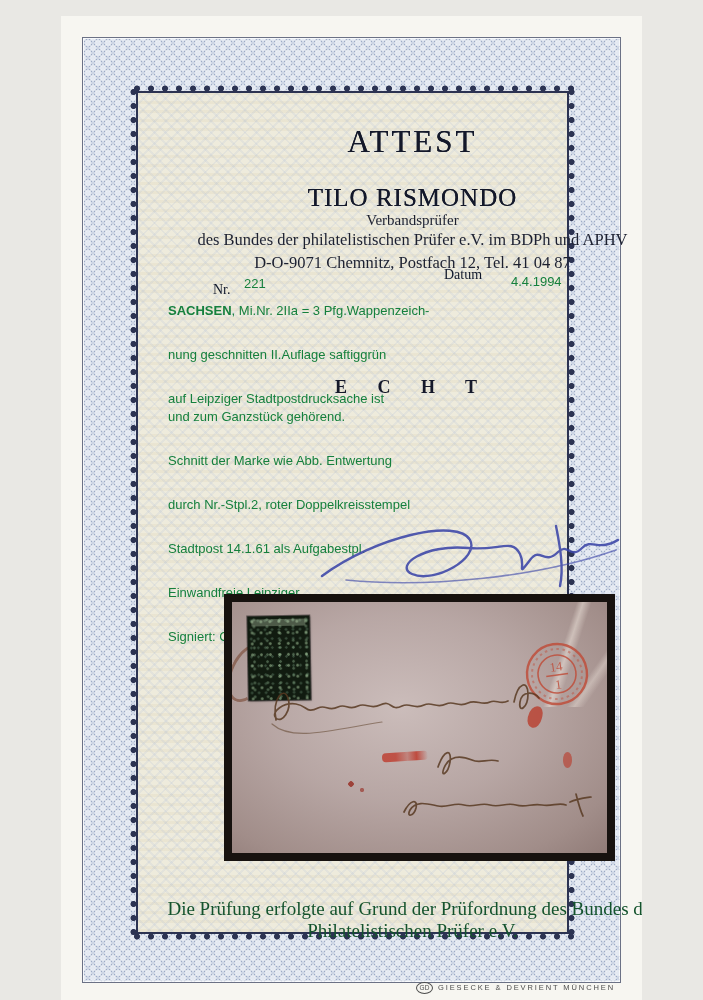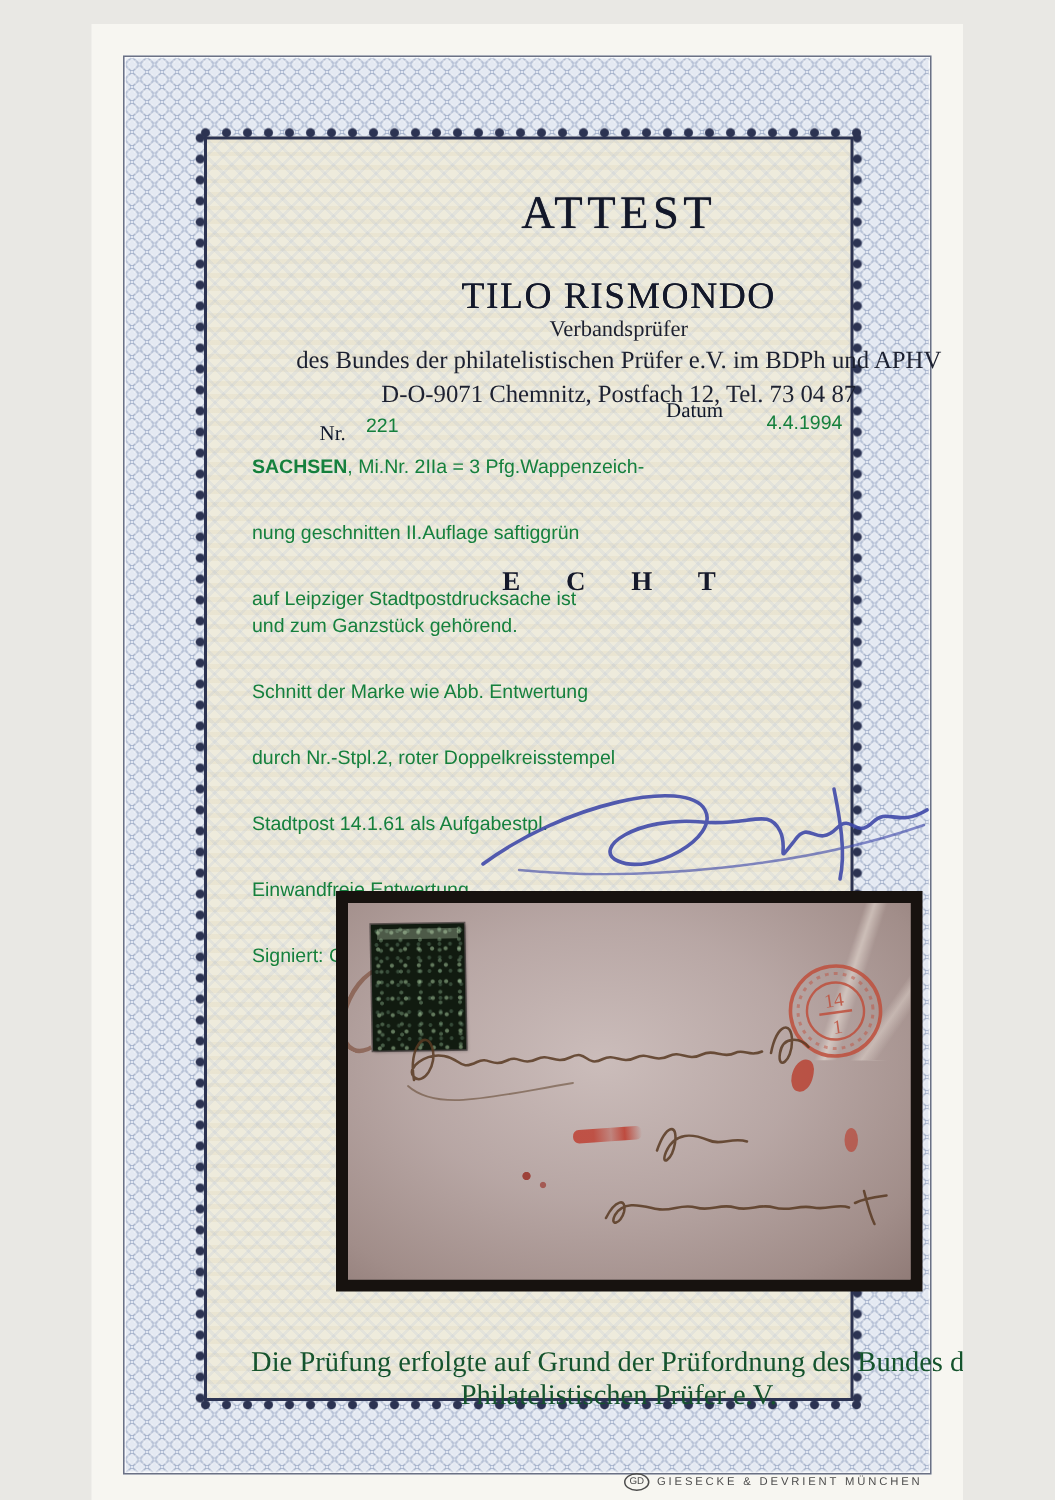--- a/index.html
+++ b/index.html
@@ -132,38 +132,38 @@
     <div class="scallop-top"></div>
     <div class="scallop-bottom"></div>
     <div class="scallop-left"></div>
     <div class="scallop-right"></div>
   </div>
 
   <div class="abs ctr title">ATTEST</div>
   <div class="abs ctr name">TILO RISMONDO</div>
   <div class="abs ctr role">Verbandsprüfer</div>
   <div class="abs ctr assoc">des Bundes der philatelistischen Prüfer e.V. im BDPh und APHV</div>
-  <div class="abs ctr addr">D-O-9071 Chemnitz, Postfach 12, Tel. 73 04 87</div>
+  <div class="abs ctr addr">D-O-9071 Chemnitz, Postfach 12, Tel. 41 04 87</div>
 
   <div class="abs label lbl-nr">Nr.</div>
   <div class="abs mono val-nr">221</div>
   <div class="abs label lbl-datum">Datum</div>
   <div class="abs mono val-datum">4.4.1994</div>
 
   <div class="abs mono bodytext b1"><span class="bold">SACHSEN</span><span>, Mi.Nr. 2IIa = 3 Pfg.Wappenzeich-</span><br>
 <span>nung geschnitten II.Auflage saftiggrün</span><br>
 <span>auf Leipziger Stadtpostdrucksache ist</span></div>
 
   <div class="abs ctr verdict">E C H T</div>
 
   <div class="abs mono bodytext b2"><span>und zum Ganzstück gehörend.</span><br>
 <span>Schnitt der Marke wie Abb. Entwertung</span><br>
 <span>durch Nr.-Stpl.2, roter Doppelkreisstempel</span><br>
 <span>Stadtpost 14.1.61 als Aufgabestpl.</span><br>
-<span>Einwandfreie Entwertung.</span><br>
+<span>Einwandfreie Leipziger.</span><br>
 <span>Signiert: Georg Bühler.</span></div>
 
   <svg class="abs signature" viewBox="0 0 320 82">
     <g fill="none" stroke="#3c46a8" stroke-width="2.4" stroke-linecap="round" opacity=".88">
       <path d="M6,60 C60,20 142,2 154,24 C164,42 118,68 96,58 C78,50 108,28 152,32 C184,35 196,22 204,38 C210,50 200,62 214,44 C224,30 228,50 242,36 C252,26 254,44 266,32 C276,22 282,36 302,24"></path>
       <path d="M240,10 C244,30 248,52 244,70"></path>
       <path d="M30,64 C110,72 220,62 300,34" stroke-width="1.6" opacity=".7"></path>
     </g>
   </svg>
 

